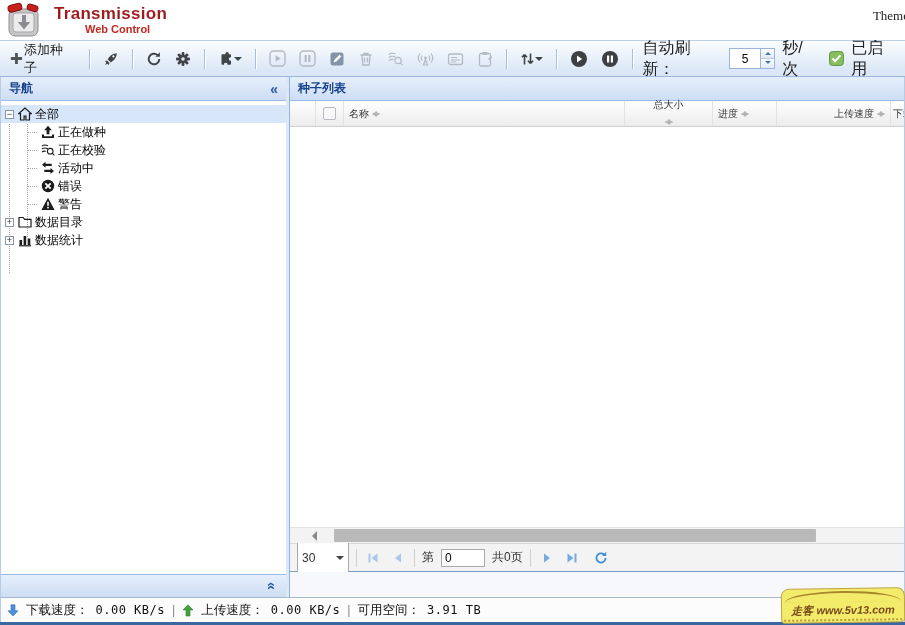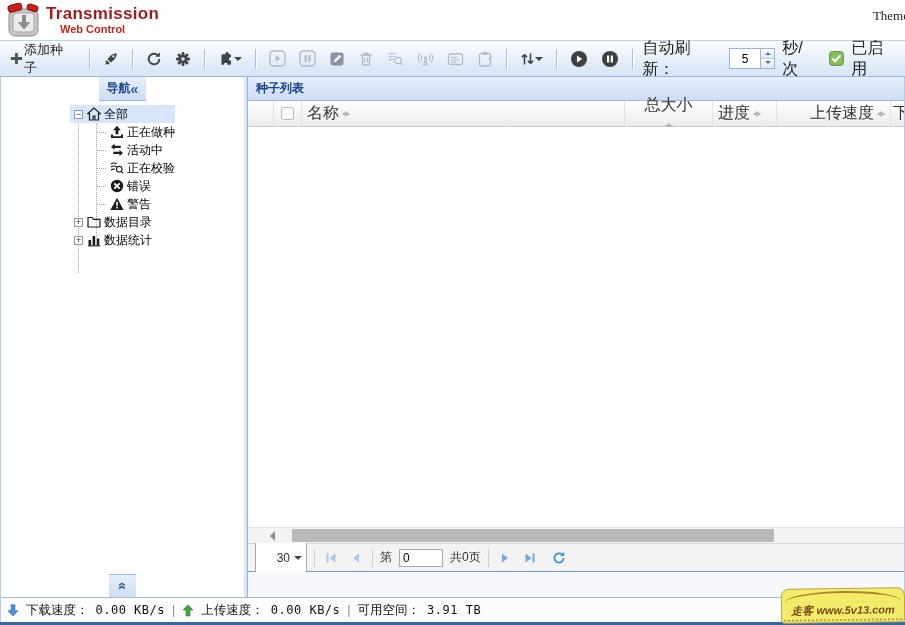--- a/index.html
+++ b/index.html
@@ -3,21 +3,21 @@
 <meta charset="utf-8">
 <style>
   * { margin:0; padding:0; box-sizing:border-box; }
   html,body { width:905px; height:625px; overflow:hidden;
     font-family:"Liberation Sans","DejaVu Sans",sans-serif; background:#fff; }
   .app { position:relative; width:905px; height:625px; display:flex; flex-direction:column; }
 
   
   .hdr { position:relative; height:40px; background:#fff; display:flex; align-items:center; padding-left:6px; flex:0 0 auto; }
   .logo { width:36px; height:36px; flex:0 0 auto; }
-  .logo-text { margin-left:4px; line-height:1; }
+  .logo-text { margin-left:12px; line-height:1;text-align:center; }
   .logo-title { font-size:17px; font-weight:bold; color:#9e1b1e; letter-spacing:.3px; }
   .logo-sub { font-size:11px; font-weight:bold; color:#c5271f; margin-left:14px; margin-top:2px; }
   .theme-label { position:absolute; right:-4px; top:8px; font-family:"Liberation Serif",serif; font-size:13px; color:#222; }
 
   
   .toolbar { height:37px; flex:0 0 auto; display:flex; align-items:center; padding:0 6px;
     background:linear-gradient(#fbfdff,#dbe7f6 85%); border-top:1px solid #bcd0e8; border-bottom:1px solid #99b7dc; gap:7px; }
   .tbtn { display:flex; align-items:center; gap:0; font-size:13px; color:#222; padding:2px 3px; border-radius:3px; }
   .tsep { width:1px; height:20px; background:#a9bed8; box-shadow:1px 0 0 #fff; margin:0 3px; flex:0 0 auto; }
   .caret { width:0; height:0; border:4px solid transparent; border-top-color:#3f4447; margin-top:4px; }
@@ -31,21 +31,21 @@
   .lbl { font-size:16px; color:#222; }
 
   
   .viewport { height:520px; flex:0 0 auto; display:flex; border-left:1px solid #b7cbe5; border-right:1px solid #b7cbe5; background:#fff; }
   .panel-hdr { height:24px; flex:0 0 auto; display:flex; align-items:center; padding:0 8px;
     background:linear-gradient(#e6effc,#cdddf3); border-bottom:1px solid #99bbe8;
     font-size:12px; font-weight:bold; color:#15428b; }
   .panel-hdr .grow { flex:1; }
   .collapse-arrow { color:#2b5a9b; font-weight:bold; font-size:14px; line-height:1; }
 
-  .sidebar { width:243px; flex:0 0 auto; display:flex; flex-direction:column; background:#fff;align-items:center; }
+  .sidebar { width:285px; flex:0 0 auto; display:flex; flex-direction:column; background:#fff; }
   .tree { flex:1; position:relative; padding-top:4px; font-size:12px; color:#000; overflow:hidden; }
   .vline1 { position:absolute; left:8px; top:20px; height:152px; border-left:1px dotted #9aa5ad; }
   .vline2 { position:absolute; left:26px; top:20px; height:116px; border-left:1px dotted #9aa5ad; }
   .trow { position:relative; height:18px; display:flex; align-items:center; cursor:default; }
   .trow.sel { background:#d7e6f9; }
   .expander { width:9px; height:9px; margin-left:4px; background:#fff; border:1px solid #8a97a5;
     font-size:9px; line-height:7px; text-align:center; color:#333; flex:0 0 auto; }
   .stub { width:9px; height:1px; border-top:1px dotted #9aa5ad; margin-left:27px; flex:0 0 auto; }
   .ticon { width:15px; height:15px; margin:0 3px 0 3px; flex:0 0 auto; display:flex; align-items:center; justify-content:center; }
   .tlabel { white-space:nowrap; }
@@ -55,21 +55,21 @@
   .chevron-up { display:inline-block; transform:rotate(90deg); color:#2b5a9b; font-weight:bold; font-size:14px; }
 
   .splitter { width:4px; flex:0 0 auto; background:#dce8f6; border-right:1px solid #8db2e3; }
 
   .mainwrap { flex:1; display:flex; flex-direction:column; min-width:0; }
   .mainpanel { height:495px; flex:0 0 auto; display:flex; flex-direction:column; border-bottom:1px solid #7ea0c8; }
   .below-main { flex:1; background:#f6f8fb; }
 
   
   .thead { height:26px; flex:0 0 auto; display:flex; align-items:stretch;
-    background:linear-gradient(#ffffff,#ececec); border-bottom:1px solid #cfcfcf; font-size:16px; color:#333; }
+    background:linear-gradient(#ffffff,#ececec); border-bottom:1px solid #cfcfcf; font-size:10px; color:#333; }
   .col { display:flex; align-items:center; border-right:1px solid #e2e2e2; padding:0 5px; gap:3px; }
   .col-icon { width:26px; }
   .col-check { width:28px; justify-content:center; }
   .col-name { flex:1; min-width:0; }
   .col-size { width:88px; justify-content:center;flex-direction:column; }
   .col-progress { width:64px; justify-content:flex-start; }
   .col-eta { width:114px; justify-content:flex-end; }
   .col-next { width:13px; overflow:hidden; border-right:0; padding:0 2px; white-space:nowrap; }
   .sort { display:flex; flex-direction:column; gap:2px; }
   .sort i { width:0; height:0; border:4px solid transparent; display:block; }
@@ -81,21 +81,21 @@
 
   
   .hscroll { height:16px; flex:0 0 auto; position:relative; background:#f3f3f3; border-top:1px solid #e3e3e3; }
   .hs-left { position:absolute; left:16px; top:0; width:16px; height:15px; display:flex; align-items:center; justify-content:center; }
   .hs-left i { width:0; height:0; border:5px solid transparent; border-right-color:#8a8a8a; margin-left:-4px; }
   .hs-thumb { position:absolute; left:44px; top:1px; width:482px; height:13px; background:#b9b9b9; border-radius:1px; }
 
   
   .pagebar { height:28px; flex:0 0 auto; display:flex; align-items:center; gap:7px; padding:0 7px;
     background:#f4f3f3; border-top:1px solid #d8d8d8; font-size:12px; color:#333; }
-  .psel { width:52px; height:34px; background:#fff; border:1px solid #a9a9a9; display:flex; align-items:center; padding:16px 4px; gap:4px;text-align:right; }
+  .psel { width:52px; height:34px; background:#fff; border:1px solid #a9a9a9; display:flex; align-items:center; padding:16px 4px; gap:4px; }
   .psel span { flex:1; }
   .psel i { width:0; height:0; border:4px solid transparent; border-top-color:#444; margin-top:4px; }
   .vsep { width:1px; height:18px; background:#cfcfcf; }
   .pg-btn { width:18px; height:18px; display:flex; align-items:center; justify-content:center; }
   .pg-input { width:44px; height:18px; border:1px solid #a9a9a9; font-size:12px; padding:0 3px; font-family:inherit; outline:none; }
 
   
   .statusbar { height:18px; flex:0 0 auto; display:flex; align-items:center; gap:7px; padding:12px 6px;
     background:#fcfcfc; border-top:1px solid #a8b8cc; border-left:1px solid #b7cbe5; border-right:1px solid #b7cbe5;
     font-size:12.5px; color:#111; }
@@ -318,39 +318,39 @@
                 <path d="M1 9.5v3.5h12V9.5h-2v1.7H3V9.5z" fill="#1c1c1c"></path>
               </svg>
           </span>
           <span class="tlabel">正在做种</span>
         </div>
 
         <div class="trow">
           <span class="stub"></span>
           <span class="ticon">
             <svg width="14" height="14" viewBox="0 0 14 14">
-                <path d="M4.5.8L1 3.8l3.5 3V4.9h6.2V2.7H4.5z" fill="#1c1c1c"></path>
-                <path d="M9.5 6.9l3.5 3-3.5 3v-1.9H3.3V8.8h6.2z" fill="#1c1c1c"></path>
-              </svg>
-          </span>
-          <span class="tlabel">活动中</span>
-        </div>
-
-        <div class="trow">
-          <span class="stub"></span>
-          <span class="ticon">
-            <svg width="14" height="14" viewBox="0 0 14 14">
                 <g stroke="#1c1c1c" stroke-width="1.1" fill="none">
                   <path d="M1 3c1.2-1 3.8-1.3 6-.3M1 6c1.2-1 3.8-1.3 6-.3M1 9c1-0.8 2.4-1 3.8-.8"></path>
                   <circle cx="9.2" cy="8.2" r="2.8"></circle>
                   <path d="M11.2 10.2l2.2 2.2"></path>
                 </g>
               </svg>
           </span>
           <span class="tlabel">正在校验</span>
+        </div>
+
+        <div class="trow">
+          <span class="stub"></span>
+          <span class="ticon">
+            <svg width="14" height="14" viewBox="0 0 14 14">
+                <path d="M4.5.8L1 3.8l3.5 3V4.9h6.2V2.7H4.5z" fill="#1c1c1c"></path>
+                <path d="M9.5 6.9l3.5 3-3.5 3v-1.9H3.3V8.8h6.2z" fill="#1c1c1c"></path>
+              </svg>
+          </span>
+          <span class="tlabel">活动中</span>
         </div>
 
         <div class="trow">
           <span class="stub"></span>
           <span class="ticon">
             <svg width="14" height="14" viewBox="0 0 14 14">
                 <circle cx="7" cy="7" r="6.2" fill="#1c1c1c"></circle>
                 <path d="M4.3 4.3l5.4 5.4M9.7 4.3L4.3 9.7" stroke="#fff" stroke-width="1.8"></path>
               </svg>
           </span>

